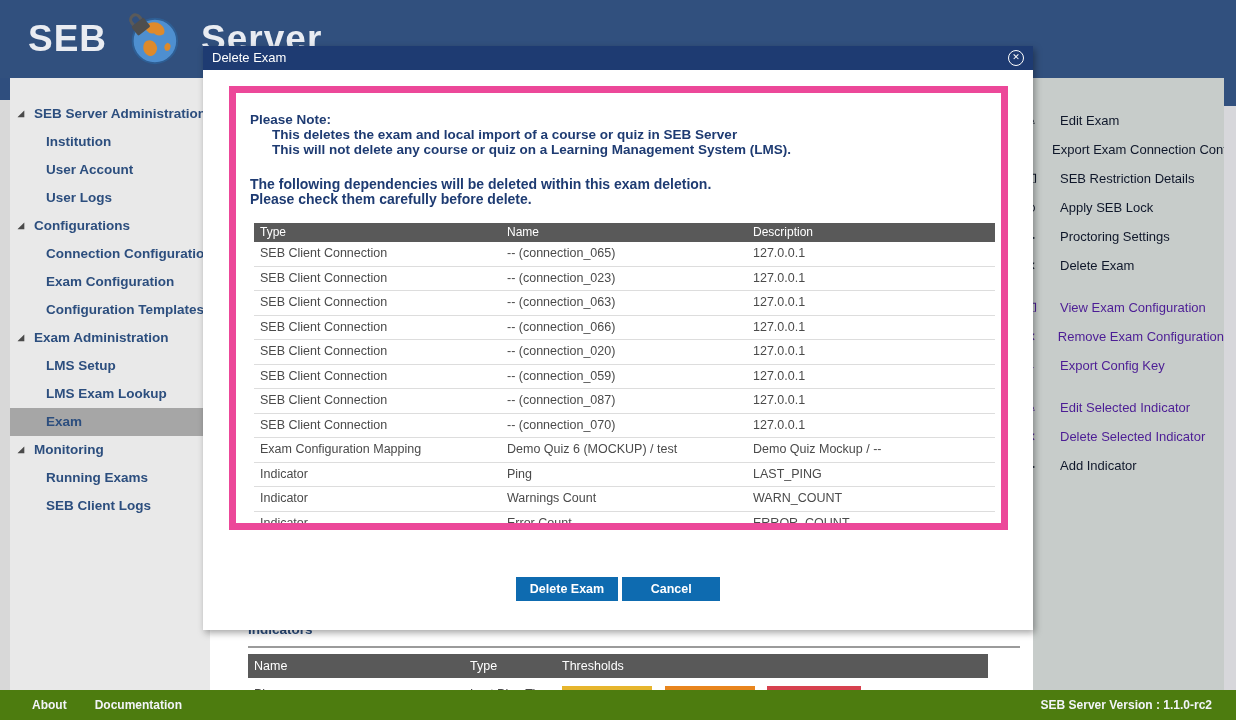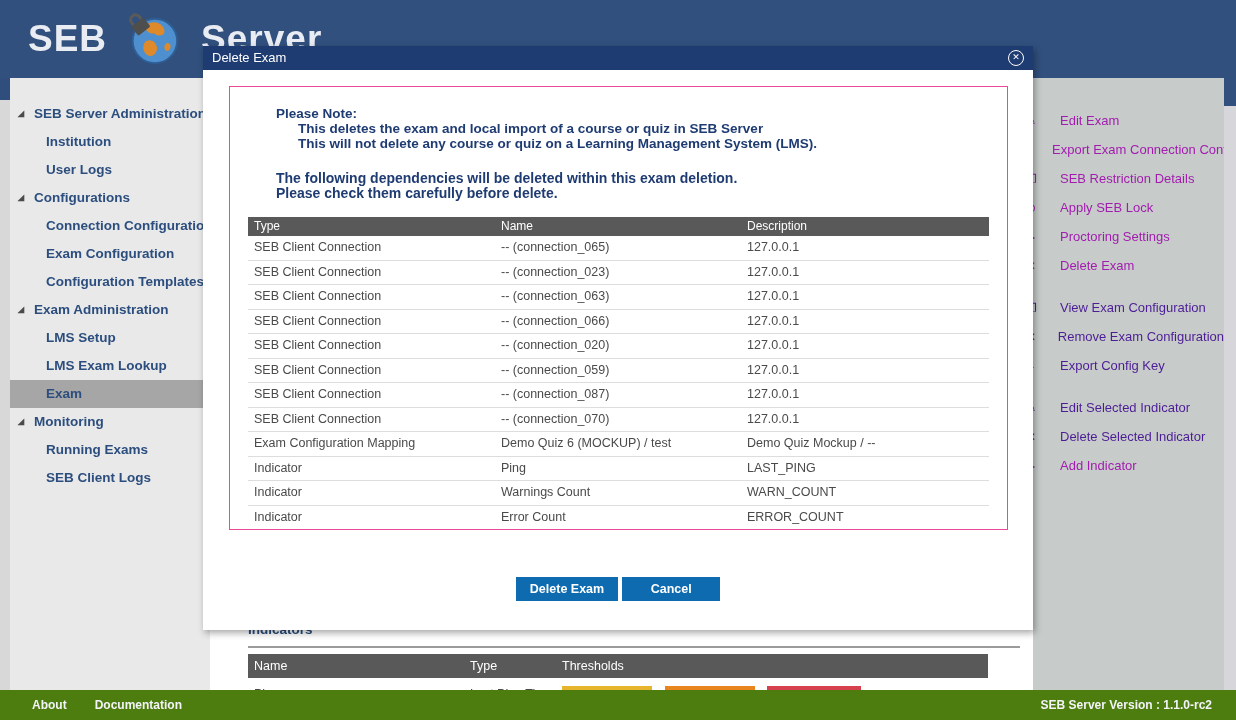--- a/index.html
+++ b/index.html
@@ -29,21 +29,21 @@
   .bg-table-head { position:absolute; left:38px; top:576px; width:740px; height:24px; background:#595959;
                    color:#FFFFFF; font-size:12.5px; display:flex; align-items:center; }
   .bg-row { position:absolute; left:38px; top:606px; width:740px; height:20px;
             font-size:12.5px; color:#4A4A4A; display:flex; align-items:center; }
   .bg-c1 { width:222px; padding-left:6px; } .bg-c2 { width:92px; } .bg-c3 { flex:1; display:flex; align-items:center; gap:5px; }
   .badge { font-size:11px; font-weight:bold; color:#3A3A3A; padding:2px 7px; white-space:nowrap; }
   .badge-sep { color:#888; font-size:11px; }
   
   .actions { position:absolute; left:1033px; top:78px; width:191px; height:612px; background:#C7CCCA;
              padding-top:28px; overflow:hidden; z-index:1; }
-  .action-item { height:29px; display:flex; align-items:center; font-size:13px; color:#a21caf;
+  .action-item { height:29px; display:flex; align-items:center; font-size:13px; color:#0f172a;
                  white-space:nowrap; cursor:pointer; }
   .action-item[data-state="disabled"] { color:#4c1d95; }
   .action-item[data-gap="true"] { margin-top:13px; }
   .action-ic { display:inline-block; width:8px; overflow:hidden; margin-right:19px; font-size:12px;
                text-indent:-7px; color:inherit; }
   
   .edge-left-notch { position:absolute; left:0; top:78px; width:10px; height:22px; background:#2F4E7E; z-index:3; }
   .edge-right-notch { position:absolute; left:1224px; top:78px; width:12px; height:28px; background:#31507E; z-index:1; }
   .scroll-strip { position:absolute; left:1224px; top:106px; width:12px; height:584px; background:#D7D7DB; z-index:1; }
   
@@ -52,22 +52,22 @@
   .footer-link { margin-left:32px; cursor:pointer; }
   .footer-link + .footer-link { margin-left:28px; }
   .footer-version { margin-left:auto; margin-right:24px; }
   
   .modal { position:absolute; left:203px; top:46px; width:830px; height:584px; background:#FFFFFF; z-index:20;
            box-shadow:2px 3px 7px rgba(0,0,0,0.35); }
   .modal-titlebar { position:relative; height:24px; background:#1E3B72; color:#FFFFFF; font-size:13px;
                     line-height:24px; padding-left:9px; }
   .modal-close { position:absolute; right:9px; top:4px; width:16px; height:16px; border:1.5px solid #FFFFFF;
                  border-radius:50%; color:#FFFFFF; font-size:9px; line-height:13px; text-align:center; cursor:pointer; }
-  .modal-panel { position:absolute; left:26px; top:40px; width:779px; height:444px; border:1px solid #ec4899;
-                 background:#FFFFFF; overflow:hidden;padding-left:32px; }
+  .modal-panel { position:absolute; left:26px; top:40px; width:779px; height:444px; border:7px solid #ec4899;
+                 background:#FFFFFF; overflow:hidden; }
   .note-block { padding:19px 0 0 14px; color:#1E3B72; font-weight:bold; font-size:13.5px; line-height:15px; }
   .note-line { padding-left:22px; }
   .warn-block { padding:20px 0 0 14px; color:#1E3B72; font-weight:bold; font-size:14px; line-height:15px; }
   .dep-table { position:absolute; left:18px; top:130px; width:741px; }
   .dep-head { display:flex; background:#595959; color:#FFFFFF; height:19px; line-height:19px; font-size:12px; }
   .dep-row { display:flex; height:24.5px; line-height:23.5px; font-size:12.5px; color:#4A4A4A;
              border-bottom:1px solid #DDDDDD; }
   .dep-c1 { width:253px; padding-left:6px; } .dep-c2 { width:246px; } .dep-c3 { flex:1; }
   .btn-bar { position:absolute; left:0; top:531px; width:830px; display:flex; justify-content:center; gap:4px; }
   .btn { min-width:98px; height:24px; line-height:24px; padding:0 14px; background:#0E6BB0; color:#FFFFFF;
@@ -101,20 +101,24 @@
       <div class="side-item" data-level="0" data-selected="false">
         <span class="side-arrow" data-show="true">◢</span>
         <span>SEB Server Administration</span>
       </div>
 
       <div class="side-item" data-level="1" data-selected="false">
         
         <span>Institution</span>
       </div>
 
+      <div class="side-item" data-level="1" data-selected="false">
+        
+        <span>User Account</span>
+      </div>
 
       <div class="side-item" data-level="1" data-selected="false">
         
         <span>User Logs</span>
       </div>
 
       <div class="side-item" data-level="0" data-selected="false">
         <span class="side-arrow" data-show="true">◢</span>
         <span>Configurations</span>
       </div>

